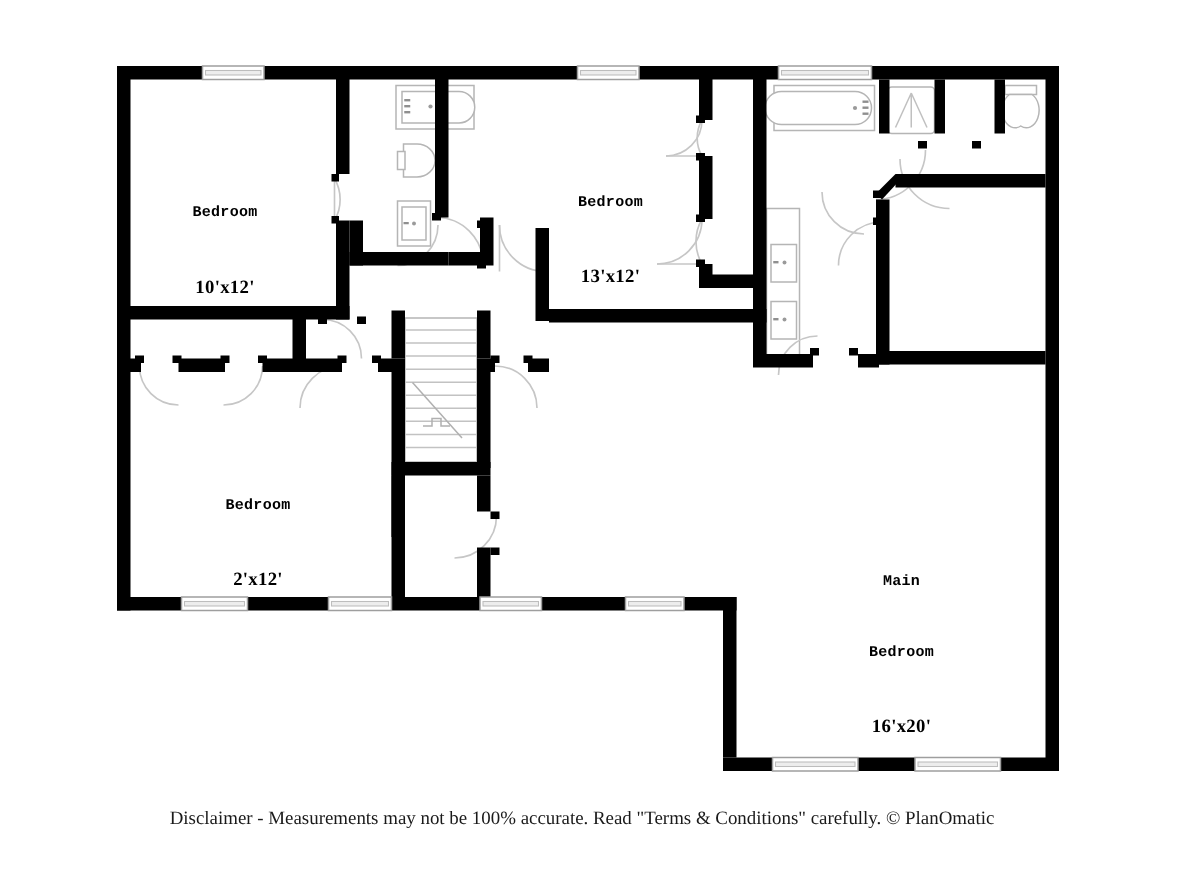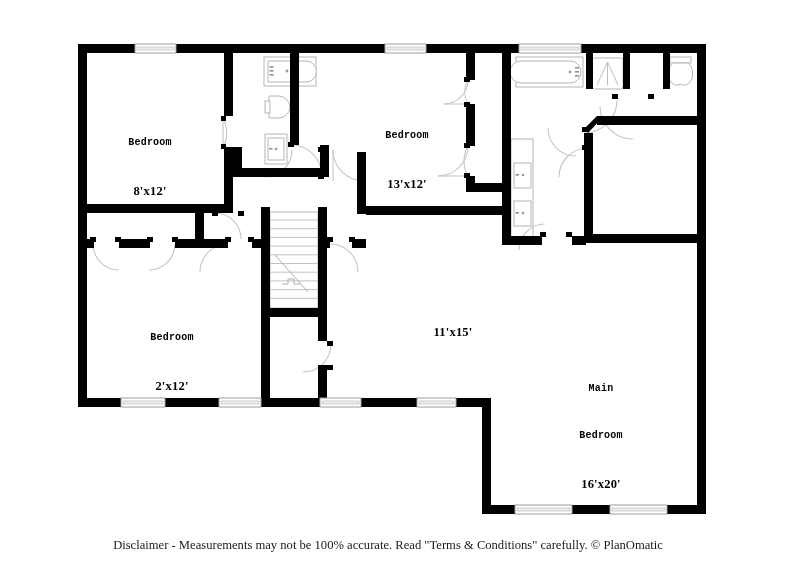--- a/index.html
+++ b/index.html
@@ -387,40 +387,37 @@
       <rect x="540" y="232" width="6" height="5"></rect>
       <rect x="566" y="232" width="6" height="5"></rect>
       <rect x="612" y="94" width="6" height="5"></rect>
       <rect x="648" y="94" width="6" height="5"></rect>
     </g>
 
   </svg>
 
   <div class="room-label" style="left:95px; top:101px; width:110px;">
     <span class="rl-name">Bedroom</span>
-    <span class="rl-dim">8'x12'</span>
+    <span class="rl-dim">10'x12'</span>
   </div>
 
 
   <div class="room-label" style="left:352px; top:94px; width:110px;">
     <span class="rl-name">Bedroom</span>
     <span class="rl-dim">13'x12'</span>
   </div>
 
 
 
   <div class="room-label" style="left:117px; top:296px; width:110px;">
     <span class="rl-name">Bedroom</span>
     <span class="rl-dim">2'x12'</span>
   </div>
 
 
-  <div class="room-label dim-only" style="left:424px; top:297px; width:58px;">
-    <span class="rl-dim">11'x15'</span>
-  </div>
 
   <div class="room-label" style="left:546px; top:347px; width:110px;">
     <span class="rl-name">Main</span>
     <span class="rl-name">Bedroom</span>
     <span class="rl-dim">16'x20'</span>
   </div>
 
   <div class="disclaimer">Disclaimer - Measurements may not be 100% accurate. Read "Terms &amp; Conditions" carefully. © PlanOmatic</div>
 
 </div>

